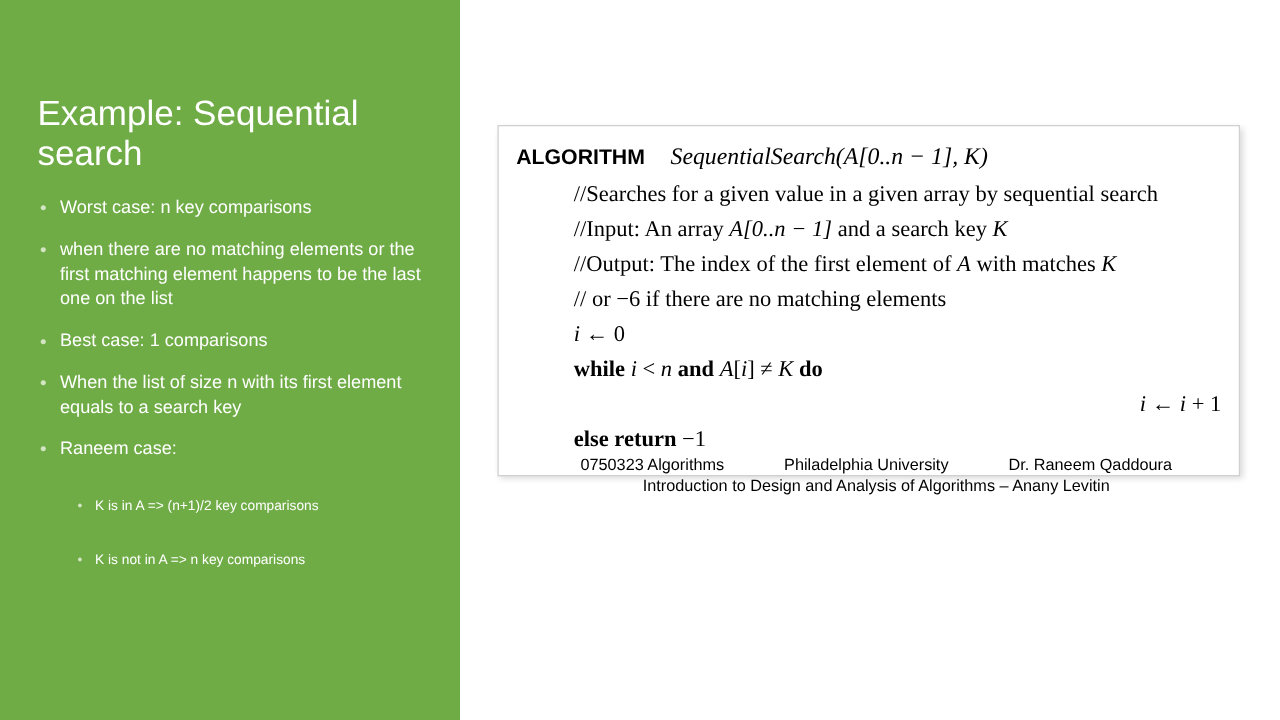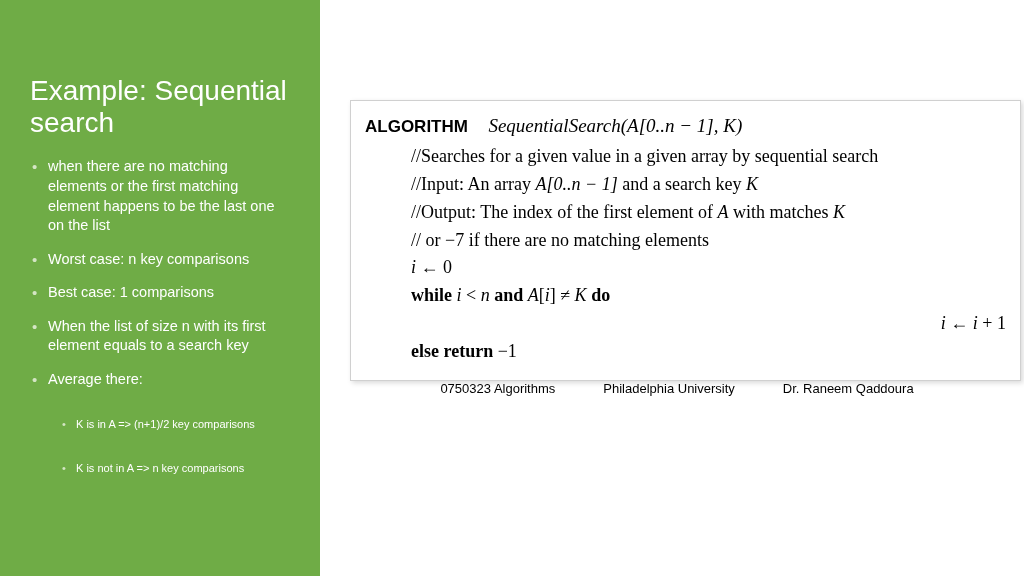--- a/index.html
+++ b/index.html
@@ -5,21 +5,21 @@
     * { margin: 0; padding: 0; box-sizing: border-box; }
     body {
       width: 1024px;
       height: 576px;
       font-family: 'Segoe UI', Arial, sans-serif;
       display: flex;
       background: #ffffff;
       overflow: hidden;
     }
     .sidebar {
-      width: 320px;
+      width: 368px;
       height: 576px;
       background: #6fac46;
       padding: 75px 30px 30px 30px;
       color: #ffffff;
     }
     .sidebar h1 {
       font-size: 28px;
       font-weight: 300;
       line-height: 1.15;
       margin-bottom: 18px;
@@ -59,21 +59,21 @@
       position: absolute;
       left: 14px;
       top: 0;
       color: #d4e5c4;
       font-size: 11px;
     }
     .main {
       flex: 1;
       height: 404px;
       position: relative;
-      padding: 100px 3px 60px 30px;
+      padding: 100px 32px 60px 30px;
     }
     .algorithm-box {
       border: 1px solid #d0d0d0;
       box-shadow: 2px 2px 5px rgba(0,0,0,0.15);
       padding: 10px 14px 14px 14px;
       font-family: 'Times New Roman', serif;
       font-size: 18px;
       line-height: 1.55;
       color: #000;
     }
@@ -99,26 +99,26 @@
       justify-content: center;
       gap: 48px;
     }
   </style>
 </head>
 <body>
 
 <div class="sidebar">
   <h1>Example: Sequential search</h1>
   <ul>
+    <li>Worst case:  n key comparisons</li>
     <li>when there are no matching elements or the first matching element happens to be the last one on the list</li>
-    <li>Worst case:  n key comparisons</li>
     <li>Best case:  1 comparisons</li>
     <li>When the list of size n with its first element equals to a search key</li>
     <li>
-      <span>Average there:</span>
+      <span>Raneem case:</span>
       <ul>
         <li>K is in A =&gt; (n+1)/2 key comparisons</li>
         <li>K is not in A =&gt; n key comparisons</li>
       </ul>
     </li>
   </ul>
 </div>
 
 <div class="main">
   <div class="algorithm-box">
@@ -127,21 +127,21 @@
       <span class="fn">SequentialSearch(A[0..n − 1], K)</span>
     </div>
     <div class="algo-body">
       <div>//Searches for a given value in a given array by sequential search</div>
       <div>
         <span>//Input: An array </span><span class="it">A[0..n − 1]</span><span> and a search key </span><span class="it">K</span>
       </div>
       <div>
         <span>//Output: The index of the first element of </span><span class="it">A</span><span> with matches </span><span class="it">K</span>
       </div>
-      <div>//             or −7 if there are no matching elements</div>
+      <div>//             or −6 if there are no matching elements</div>
       <div>
         <span class="it">i</span><span> ← 0</span>
       </div>
       <div>
         <span class="kw">while </span><span class="it">i</span><span> &lt; </span><span class="it">n</span><span class="kw"> and </span><span class="it">A</span><span>[</span><span class="it">i</span><span>] ≠ </span><span class="it">K</span><span class="kw"> do</span>
       </div>
       <div class="ind1">
         <span class="it">i</span><span> ← </span><span class="it">i</span><span> + 1</span>
       </div>
       <div>
@@ -149,14 +149,15 @@
       </div>
     </div>
   </div>
 
   <div class="footer">
     <div class="footer-row">
       <span>0750323 Algorithms</span>
       <span>Philadelphia University</span>
       <span>Dr. Raneem Qaddoura</span>
     </div>
+    <div>Introduction to Design and Analysis of Algorithms – Anany Levitin</div>
   </div>
 </div>
 
 </body></html>

